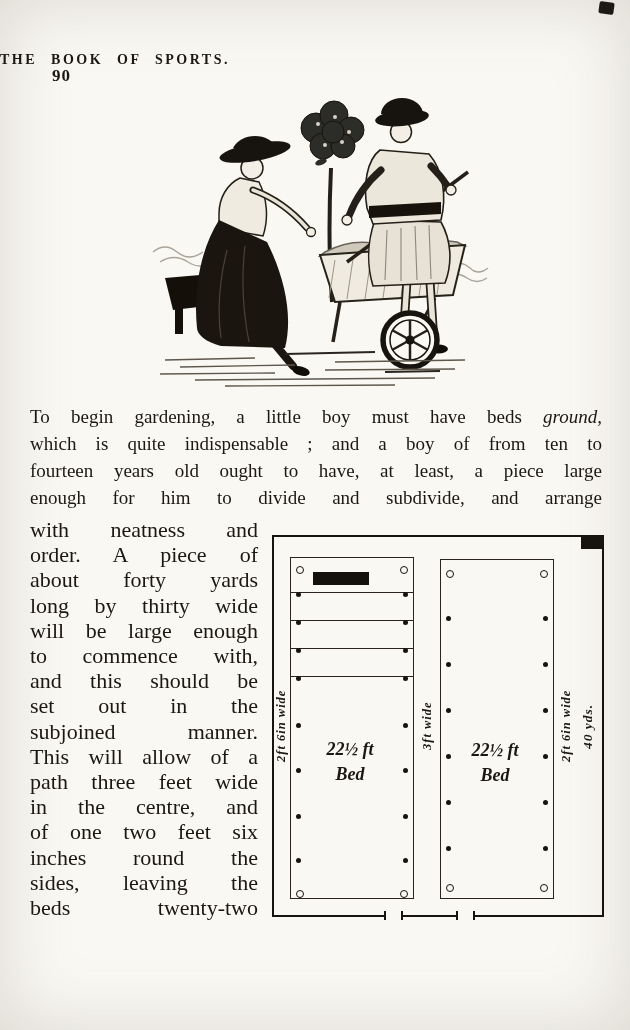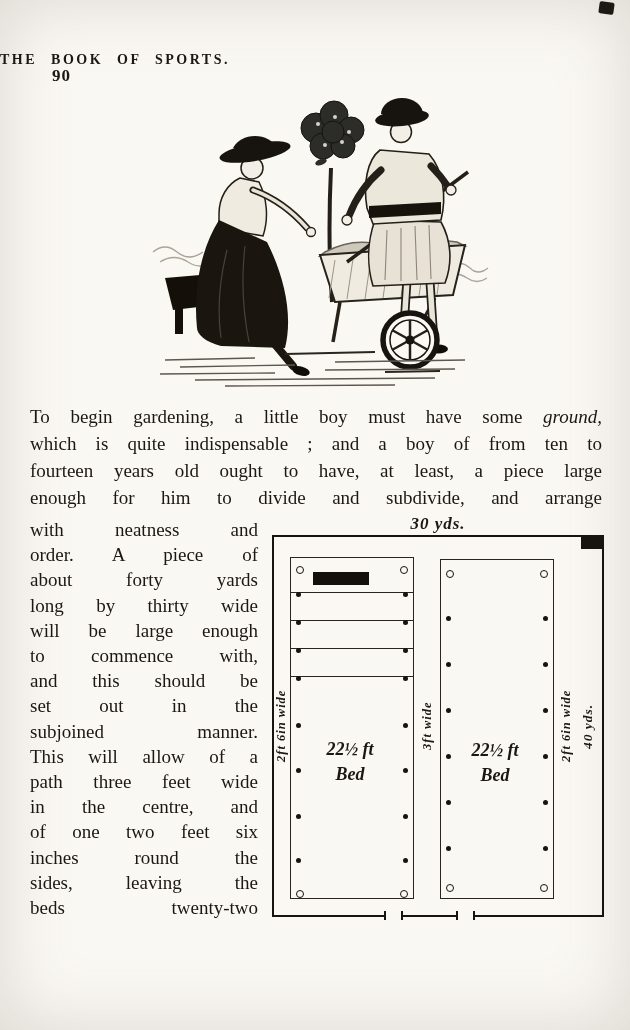--- a/index.html
+++ b/index.html
@@ -24,21 +24,21 @@
   .chapter-title { margin:10px 0 0; text-align:center; font-size:20px; font-weight:bold; letter-spacing:1.2px; word-spacing:3px; }
   
   .intro {
     margin:13px 28px 0 30px; font-size:19px; line-height:27px;
     white-space:pre-line; text-align:justify; text-align-last:justify;
   }
   .intro i { font-style:italic;margin-top:8px; }
   
   .wrap-row { display:flex; margin:6px 26px 0 30px; gap:14px; }
   .left-col {
-    flex:0 0 228px; width:228px; font-size:19px; line-height:25.2px;
+    flex:0 0 228px; width:228px; font-size:22px; line-height:25.2px;
     white-space:pre-line; text-align:justify; text-align-last:justify;
   }
   
   .plan { position:relative; flex:1; height:404px; }
   .plan-top-label {
     position:absolute; top:-3px; left:0; right:0; text-align:center;
     font-style:italic; font-weight:bold; font-size:17px; letter-spacing:1px;
   }
   .plan-outer { position:absolute; top:18px; left:0; right:0; bottom:4px; border:2.5px solid #17130e; }
   .corner-block { position:absolute; top:-1px; right:-1px; width:22px; height:13px; background:#17130e; }
@@ -187,21 +187,21 @@
           <path d="M190 280 L320 279"></path>
           <path d="M60 290 L300 288"></path>
         <path d="M90 296 L260 295"></path>
           <path d="M150 264 L240 262" stroke="#2a251e" stroke-width="2"></path>
         <path d="M250 282 L305 281" stroke="#2a251e" stroke-width="2"></path>
       </g>
     </svg>
   </div>
 
 
-  <p class="intro"><span>To begin gardening, a little boy must have some </span><i>ground,</i><span>
+  <p class="intro"><span>To begin gardening, a little boy must have beds </span><i>ground,</i><span>
 which is quite indispensable ; and a boy of from ten to
 fourteen years old ought to have, at least, a piece large
 enough for him to divide and subdivide, and arrange</span></p>
 
   <div class="wrap-row">
     <div class="left-col">with neatness and
 order. A piece of
 about forty yards
 long by thirty wide
 will be large enough
@@ -211,21 +211,20 @@
 subjoined manner.
 This will allow of a
 path three feet wide
 in the centre, and
 of one two feet six
 inches round the
 sides, leaving the
 beds twenty-two</div>
 
     <div class="plan">
-      <div class="plan-top-label">30 yds.</div>
       <div class="plan-outer">
         <div class="corner-block"></div>
 
         <span class="vlabel vlabel-left">2ft 6in wide</span>
 
         <div class="bed bed-left">
           <div class="seed-bar"></div>
           <div class="strip s1"></div>
           <div class="strip s2"></div>
           <div class="strip s3"></div>

